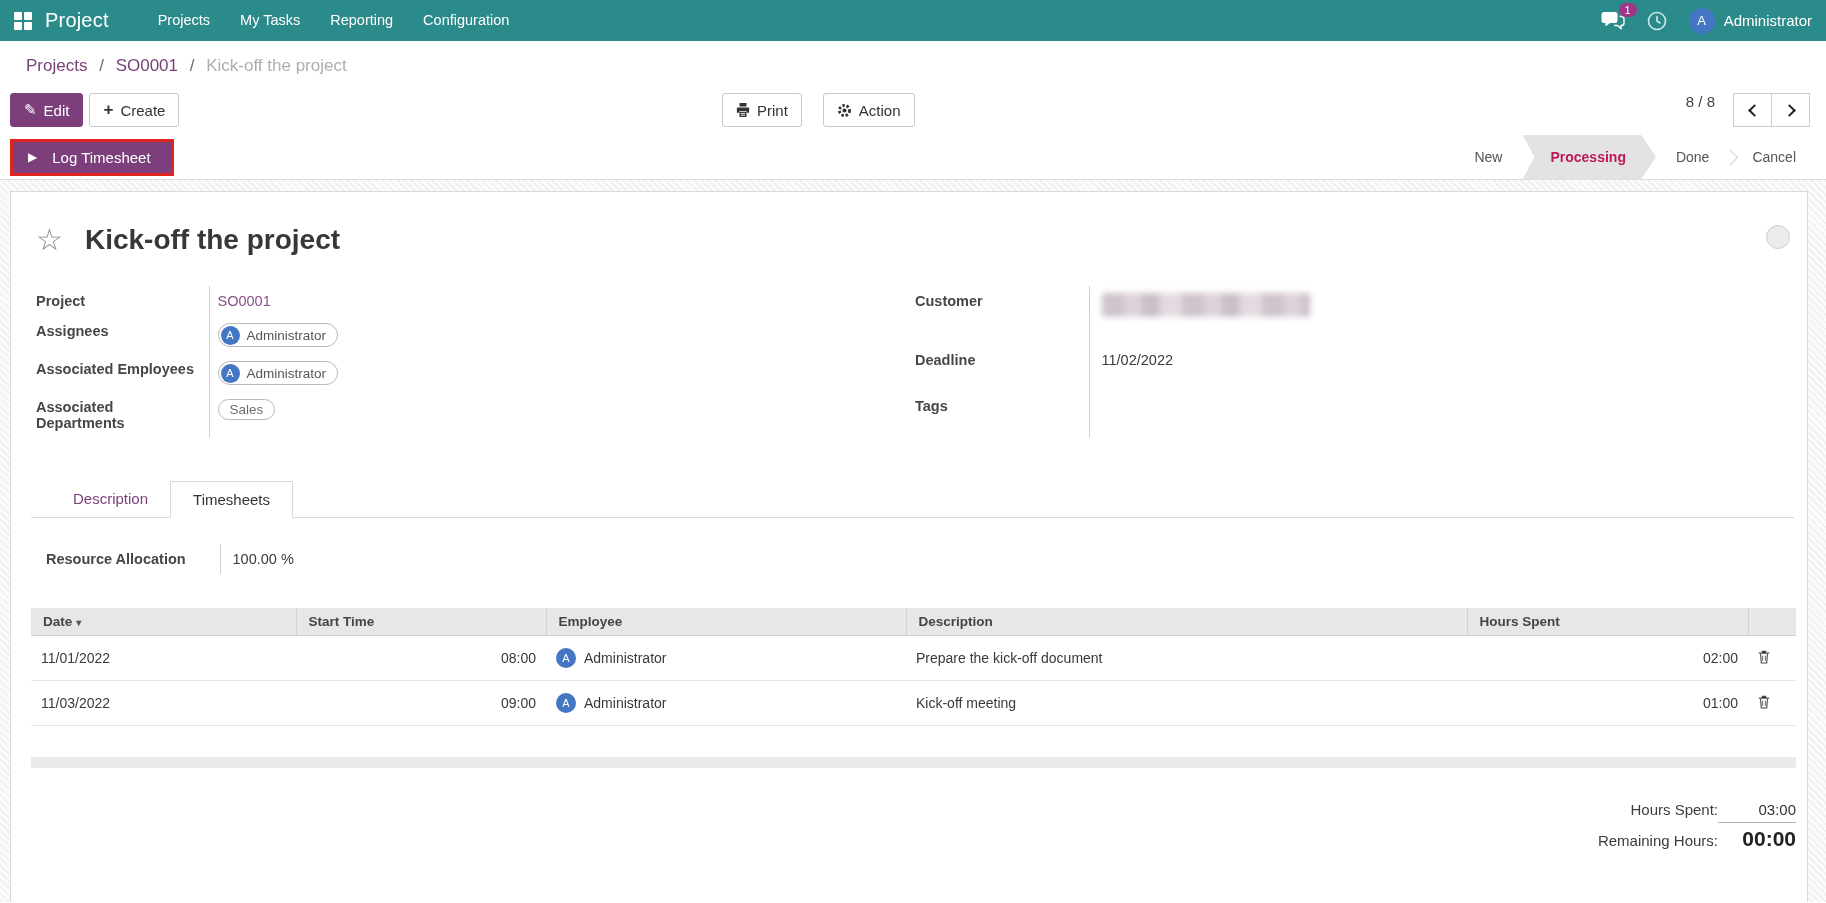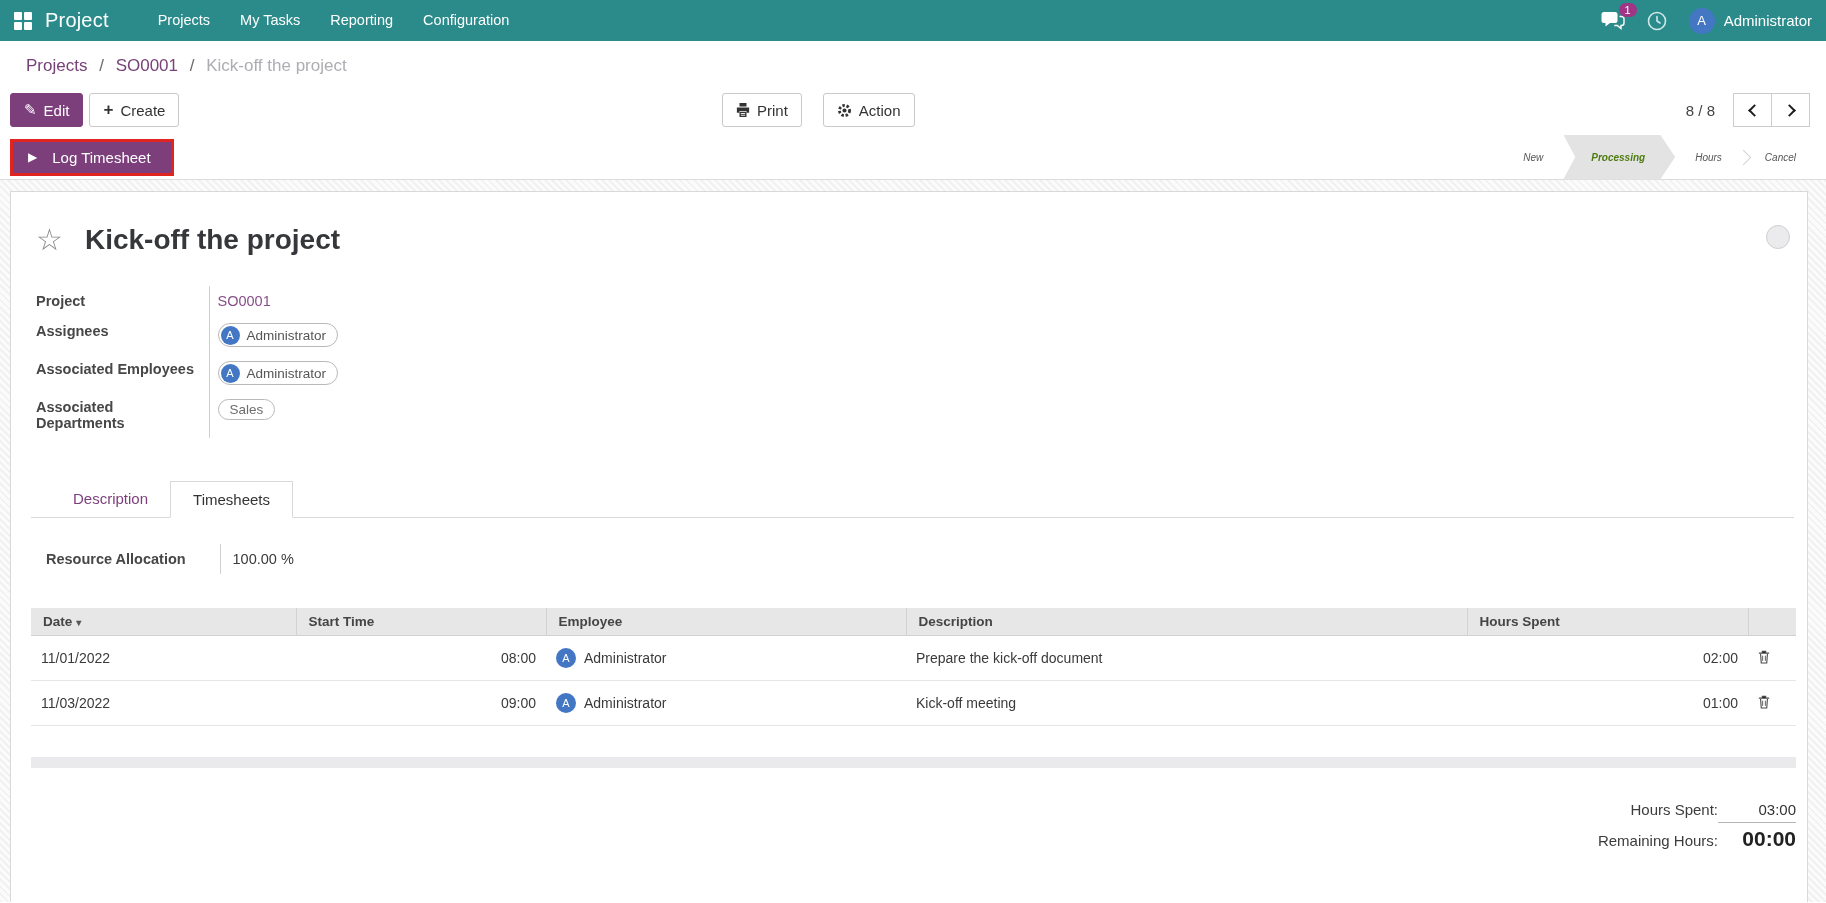--- a/index.html
+++ b/index.html
@@ -32,39 +32,39 @@
 
   
   .btn-bar { position:relative; height:50px; display:flex; align-items:center;
              padding-left:10px; background:#fff; }
   .btn { display:inline-flex; align-items:center; gap:7px; font-size:15px;
          padding:6px 13px; border:1px solid #c9c9c9; background:#fff; color:#333;
          border-radius:3px; cursor:pointer; height:34px; }
   .btn-primary { background:#7c3f7c; border-color:#7c3f7c; color:#fff; }
   .btn + .btn { margin-left:6px; }
   .center-group { position:absolute; left:722px; top:8px; display:flex; gap:15px; }
-  .pager { position:absolute; right:16px; top:8px; display:flex; align-items:center; }
+  .pager { position:absolute; right:16px; top:8px; display:flex; align-items:flex-start; }
   .pager-text { font-size:15px; color:#444; margin-right:18px; }
   .pager-btn { width:39px; height:34px; border:1px solid #ccc; background:#fff;
                display:flex; align-items:center; justify-content:center; cursor:pointer; }
   .pager-btn + .pager-btn { margin-left:-1px; }
   .chev { width:9px; height:9px; border-right:2.5px solid #1f1f1f; border-bottom:2.5px solid #1f1f1f; }
   .chev.left  { transform:rotate(135deg); margin-left:3px; }
   .chev.right { transform:rotate(-45deg); margin-right:3px; }
 
   
   .status-row { height:45px; display:flex; align-items:center; border-bottom:1px solid #dcdcdc;
                 background:#fff; }
   .log-wrap { margin-left:10px; border:3px solid #e0241f; }
   .log-btn { background:#7c3f7c; color:#fff; display:flex; align-items:center; gap:15px;
              font-size:15px; padding:0 20px 0 15px; height:31px; cursor:pointer; }
   .play-ic { font-size:12px; }
   .stages { margin-left:auto; margin-right:10px; display:flex; align-items:center; height:45px; }
-  .stage { font-size:10px; color:#555; padding:0 20px; line-height:45px; cursor:pointer;font-style:italic; }
-  .stage.active { background:#e3e3e3; color:#4d7c0f; font-weight:bold; padding:0 30px 0 28px;
+  .stage { font-size:14px; color:#555; padding:0 20px; line-height:45px; cursor:pointer; }
+  .stage.active { background:#e3e3e3; color:#be185d; font-weight:bold; padding:0 30px 0 28px;
        clip-path:polygon(0 0, calc(100% - 15px) 0, 100% 50%, calc(100% - 15px) 100%, 0 100%, 12px 50%); }
   .stage-sep { width:11px; height:11px; border-top:1px solid #d2d2d2; border-right:1px solid #d2d2d2;
                transform:rotate(45deg); margin:0 -4px; }
 
   
   .content { height:722px;
     background:repeating-linear-gradient(45deg,#f1f1f1 0 2px,#fbfbfb 2px 5px);
     padding:11px 18px 0 10px; }
   .sheet { background:#fff; border:1px solid #d9d9d9; border-bottom:none; height:100%;
            position:relative; padding:32px 13px 0 20px; }
@@ -219,21 +219,21 @@
 <div class="status-row">
   <div class="log-wrap">
     <div class="log-btn">
       <span class="play-ic">▶</span>
       <span>Log Timesheet</span>
     </div>
   </div>
   <div class="stages">
     <div class="stage">New</div>
     <div class="stage active">Processing</div>
-    <div class="stage">Hours</div>
+    <div class="stage">Done</div>
     <div class="stage-sep"></div>
     <div class="stage">Cancel</div>
   </div>
 </div>
 
 <div class="content">
   <div class="sheet">
     <div class="kanban-state"></div>
 
     <div class="title-row">
@@ -266,20 +266,38 @@
             </span>
           </td>
         </tr>
         <tr>
           <td class="lbl" style="max-width:173px">Associated Departments</td>
           <td class="val"><span class="chip plain">Sales</span></td>
         </tr>
       </tbody>
         </table>
 
+      <table class="fgroup right">
+        <tbody>
+            <tr>
+          <td class="lbl">Customer</td>
+          <td class="val">
+                <div class="redacted"></div>
+              </td>
+        </tr>
+        <tr>
+          <td class="lbl">Deadline</td>
+          <td class="val">11/02/2022</td>
+        </tr>
+        <tr>
+          <td class="lbl">Tags</td>
+          <td class="val"></td>
+        </tr>
+      </tbody>
+        </table>
     </div>
 
     <div class="tabs">
       <div class="tab">Description</div>
       <div class="tab active">Timesheets</div>
     </div>
 
     <div class="ts-zone">
       <table class="fgroup right">
         <tbody>

